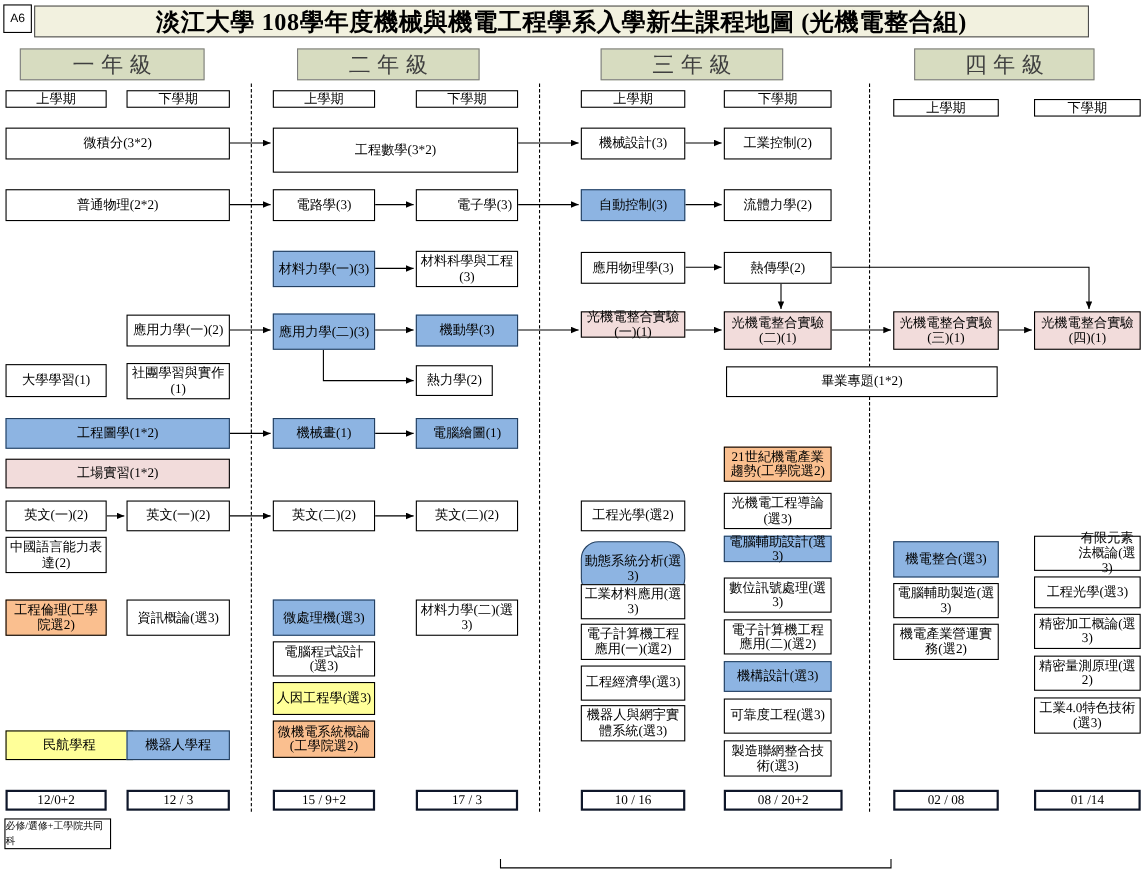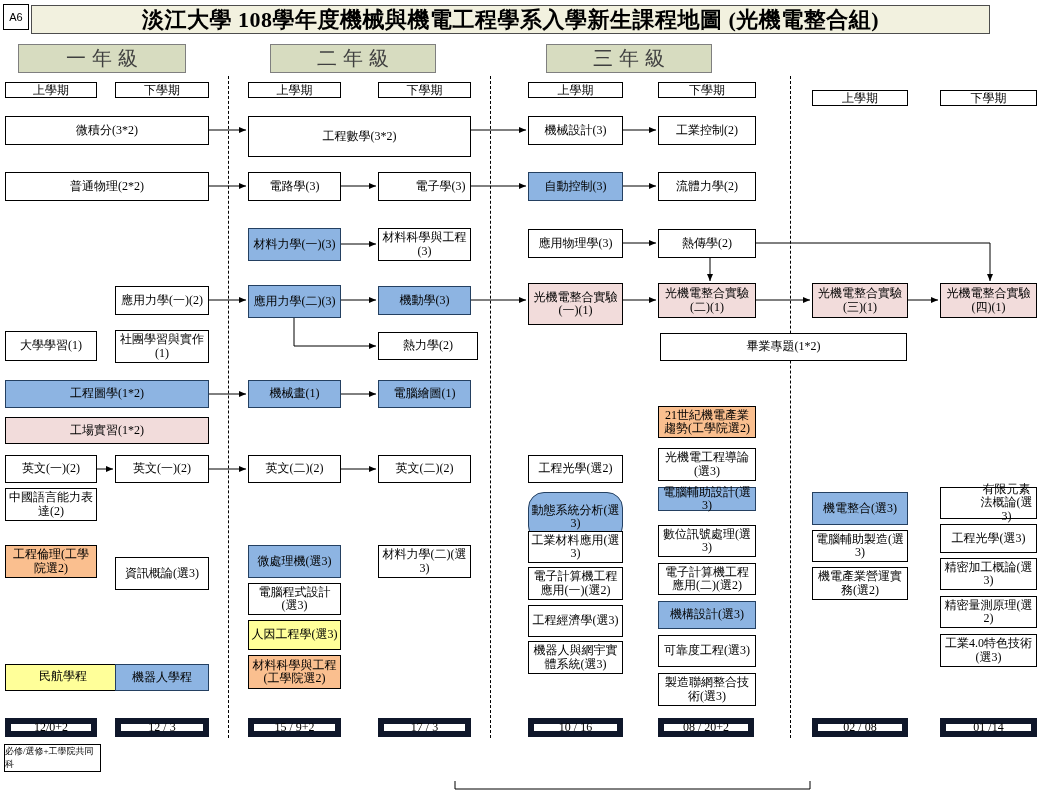--- a/index.html
+++ b/index.html
@@ -20,21 +20,21 @@
   .sem-header { position:absolute; background:#fff; border:1px solid #000; font-size:12px;
                 display:flex; align-items:center; justify-content:center; z-index:2; }
   .course { position:absolute; border:1px solid #000; background:var(--white);
             display:flex; align-items:center; justify-content:center; text-align:center;
             font-size:12px; line-height:1.12; padding:1px 2px; z-index:2; }
   .c-blue   { background:var(--blue); border-color:#244061; }
   .c-pink   { background:var(--pink); }
   .c-orange { background:var(--orange); }
   .c-yellow { background:var(--yellow); }
   .c-white  { background:var(--white); }
-  .credits { position:absolute; border:6px solid #0f172a; background:#fff; font-size:12px;
+  .credits { position:absolute; border:2px solid #0f172a; background:#fff; font-size:12px;
              display:flex; align-items:center; justify-content:center; z-index:2; }
   .separator { position:absolute; width:0; border-left:1px dashed #000; z-index:0; }
   .legend { position:absolute; left:4px; top:744px; width:97px; height:28px; border:1px solid #000;
             font-size:9px; display:flex; align-items:center; justify-content:center;
             text-align:left; z-index:2; }
   polyline.conn { fill:none; stroke:#000; stroke-width:1; }
   path.bracket  { fill:none; stroke:#000; stroke-width:1; }
 </style>
 </head>
 <body>
@@ -72,66 +72,67 @@
         <polyline points="623,300 656,300" class="conn" marker-end="url(#ah)"></polyline>
         <polyline points="756,300 810,300" class="conn" marker-end="url(#ah)"></polyline>
         <polyline points="908,300 938,300" class="conn" marker-end="url(#ah)"></polyline>
         <polyline points="710,258 710,281" class="conn" marker-end="url(#ah)"></polyline>
         <path d="M455,781 L455,789 L810,789 L810,781" class="bracket"></path>
       </svg>
 
   <div class="year-header" style="left: 270px; top: 44px; width: 166px; height: 29px;">二年級</div>
       <div class="year-header" style="left: 18px; top: 44px; width: 168px; height: 29px;">一年級</div>
       <div class="year-header" style="left: 546px; top: 44px; width: 166px; height: 29px;">三年級</div>
+      <div class="year-header" style="left: 831px; top: 44px; width: 164px; height: 29px;">四年級</div>
       <div class="sem-header" style="left: 5px; top: 82px; width: 92px; height: 16px;">上學期</div>
       <div class="sem-header" style="left: 115px; top: 82px; width: 94px; height: 16px;">下學期</div>
       <div class="sem-header" style="left: 248px; top: 82px; width: 93px; height: 16px;">上學期</div>
       <div class="sem-header" style="left: 378px; top: 82px; width: 93px; height: 16px;">下學期</div>
       <div class="sem-header" style="left: 528px; top: 82px; width: 95px; height: 16px;">上學期</div>
       <div class="sem-header" style="left: 658px; top: 82px; width: 98px; height: 16px;">下學期</div>
       <div class="sem-header" style="left: 812px; top: 90px; width: 96px; height: 16px;">上學期</div>
       <div class="sem-header" style="left: 940px; top: 90px; width: 97px; height: 16px;">下學期</div>
       <div class="course c-white" style="left: 5px; top: 116px; width: 204px; height: 29px;">微積分(3*2)</div>
       <div class="course c-white" style="left: 5px; top: 172px; width: 204px; height: 29px;">普通物理(2*2)</div>
       <div class="course c-white" style="left: 115px; top: 286px; width: 94px; height: 29px;">應用力學(一)(2)</div>
       <div class="course c-white" style="left: 5px; top: 331px; width: 92px; height: 30px;">大學學習(1)</div>
       <div class="course c-white" style="left: 115px; top: 330px; width: 94px; height: 33px;">社團學習與實作(1)</div>
       <div class="course c-blue" style="left: 5px; top: 380px; width: 204px; height: 28px;">工程圖學(1*2)</div>
       <div class="course c-pink" style="left: 5px; top: 417px; width: 204px; height: 27px;">工場實習(1*2)</div>
       <div class="course c-white" style="left: 5px; top: 455px; width: 92px; height: 28px;">英文(一)(2)</div>
       <div class="course c-white" style="left: 115px; top: 455px; width: 94px; height: 28px;">英文(一)(2)</div>
       <div class="course c-white" style="left: 5px; top: 488px; width: 92px; height: 33px;">中國語言能力表達(2)</div>
       <div class="course c-orange" style="left: 5px; top: 545px; width: 92px; height: 33px;">工程倫理(工學院選2)</div>
-      <div class="course c-white" style="left: 115px; top: 545px; width: 94px; height: 33px; margin-top: 12px;">資訊概論(選3)</div>
-      <div class="course c-yellow" style="left: 5px; top: 664px; width: 116px; height: 27px; font-family: Liberation Mono, monospace;">民航學程</div>
+      <div class="course c-white" style="left: 115px; top: 545px; width: 94px; height: 33px;">資訊概論(選3)</div>
+      <div class="course c-yellow" style="left: 5px; top: 664px; width: 116px; height: 27px;">民航學程</div>
       <div class="course c-blue" style="left: 115px; top: 664px; width: 94px; height: 27px;">機器人學程</div>
       <div class="course c-white" style="left: 248px; top: 116px; width: 223px; height: 41px;">工程數學(3*2)</div>
       <div class="course c-white" style="left: 248px; top: 172px; width: 93px; height: 29px;">電路學(3)</div>
       <div class="course c-white" style="left: 378px; top: 172px; width: 93px; height: 29px; padding-left: 34px;">電子學(3)</div>
       <div class="course c-blue" style="left: 248px; top: 228px; width: 93px; height: 33px;">材料力學(一)(3)</div>
       <div class="course c-white" style="left: 378px; top: 228px; width: 93px; height: 33px;">材料科學與工程(3)</div>
       <div class="course c-blue" style="left: 248px; top: 285px; width: 93px; height: 33px;">應用力學(二)(3)</div>
       <div class="course c-blue" style="left: 378px; top: 286px; width: 93px; height: 29px;">機動學(3)</div>
-      <div class="course c-white" style="left: 378px; top: 332px; width: 100px; height: 28px;">熱力學(2)</div>
+      <div class="course c-white" style="left: 378px; top: 332px; width: 70px; height: 28px;">熱力學(2)</div>
       <div class="course c-blue" style="left: 248px; top: 380px; width: 93px; height: 28px;">機械畫(1)</div>
       <div class="course c-blue" style="left: 378px; top: 380px; width: 93px; height: 28px;">電腦繪圖(1)</div>
       <div class="course c-white" style="left: 248px; top: 455px; width: 93px; height: 28px;">英文(二)(2)</div>
       <div class="course c-white" style="left: 378px; top: 455px; width: 93px; height: 28px;">英文(二)(2)</div>
       <div class="course c-blue" style="left: 248px; top: 545px; width: 93px; height: 33px;">微處理機(選3)</div>
       <div class="course c-white" style="left: 378px; top: 545px; width: 93px; height: 33px;">材料力學(二)(選3)</div>
       <div class="course c-white" style="left: 248px; top: 583px; width: 93px; height: 32px;">電腦程式設計(選3)</div>
       <div class="course c-yellow" style="left: 248px; top: 620px; width: 93px; height: 30px;">人因工程學(選3)</div>
-      <div class="course c-orange" style="left: 248px; top: 655px; width: 93px; height: 34px;">材料科學與工程(工學院選2)</div>
+      <div class="course c-orange" style="left: 248px; top: 655px; width: 93px; height: 34px;">微機電系統概論(工學院選2)</div>
       <div class="course c-white" style="left: 528px; top: 116px; width: 95px; height: 29px;">機械設計(3)</div>
       <div class="course c-white" style="left: 658px; top: 116px; width: 98px; height: 29px;">工業控制(2)</div>
       <div class="course c-blue" style="left: 528px; top: 172px; width: 95px; height: 29px;">自動控制(3)</div>
       <div class="course c-white" style="left: 658px; top: 172px; width: 98px; height: 29px;">流體力學(2)</div>
       <div class="course c-white" style="left: 528px; top: 229px; width: 95px; height: 29px;">應用物理學(3)</div>
       <div class="course c-white" style="left: 658px; top: 229px; width: 98px; height: 29px;">熱傳學(2)</div>
-      <div class="course c-pink" style="left: 528px; top: 283px; width: 95px; height: 42px;">光機電整合實驗(一)(1)</div>
+      <div class="course c-pink" style="left: 528px; top: 283px; width: 95px; height: 24px;">光機電整合實驗(一)(1)</div>
       <div class="course c-pink" style="left: 658px; top: 283px; width: 98px; height: 35px;">光機電整合實驗(二)(1)</div>
       <div class="course c-white" style="left: 660px; top: 333px; width: 247px; height: 28px;">畢業專題(1*2)</div>
       <div class="course c-orange" style="left: 658px; top: 406px; width: 98px; height: 32px;">21世紀機電產業趨勢(工學院選2)</div>
       <div class="course c-white" style="left: 528px; top: 455px; width: 95px; height: 28px;">工程光學(選2)</div>
       <div class="course c-white" style="left: 658px; top: 448px; width: 98px; height: 33px;">光機電工程導論(選3)</div>
       <div class="course c-blue" style="left: 528px; top: 492px; width: 95px; height: 50px; border-radius: 16px;">動態系統分析(選3)</div>
       <div class="course c-blue" style="left: 658px; top: 487px; width: 98px; height: 24px;">電腦輔助設計(選3)</div>
       <div class="course c-white" style="left: 528px; top: 531px; width: 95px; height: 32px;">工業材料應用(選3)</div>
       <div class="course c-white" style="left: 658px; top: 525px; width: 98px; height: 32px;">數位訊號處理(選3)</div>
       <div class="course c-white" style="left: 528px; top: 567px; width: 95px; height: 33px;">電子計算機工程應用(一)(選2)</div>
@@ -149,21 +150,21 @@
       <div class="course c-white" style="left: 940px; top: 524px; width: 97px; height: 29px;">工程光學(選3)</div>
       <div class="course c-white" style="left: 812px; top: 567px; width: 96px; height: 33px;">機電產業營運實務(選2)</div>
       <div class="course c-white" style="left: 940px; top: 558px; width: 97px; height: 32px;">精密加工概論(選3)</div>
       <div class="course c-white" style="left: 940px; top: 596px; width: 97px; height: 32px;">精密量測原理(選2)</div>
       <div class="course c-white" style="left: 940px; top: 634px; width: 97px; height: 33px;">工業4.0特色技術(選3)</div>
       <div class="credits" style="left: 5px; top: 718px; width: 92px; height: 19px;">12/0+2</div>
       <div class="credits" style="left: 115px; top: 718px; width: 94px; height: 19px;">12 / 3</div>
       <div class="credits" style="left: 248px; top: 718px; width: 93px; height: 19px;">15 / 9+2</div>
       <div class="credits" style="left: 378px; top: 718px; width: 93px; height: 19px;">17 / 3</div>
       <div class="credits" style="left: 528px; top: 718px; width: 95px; height: 19px;">10 / 16</div>
-      <div class="credits" style="left: 658px; top: 718px; width: 96px; height: 19px;">08 / 20+2</div>
+      <div class="credits" style="left: 658px; top: 718px; width: 108px; height: 19px;">08 / 20+2</div>
       <div class="credits" style="left: 812px; top: 718px; width: 96px; height: 19px;">02 / 08</div>
       <div class="credits" style="left: 940px; top: 718px; width: 97px; height: 19px;">01 /14</div>
       <div class="separator" style="left: 228px; top: 76px; width: 0px; height: 662px;"></div>
       <div class="separator" style="left: 490px; top: 76px; width: 0px; height: 662px;"></div>
       <div class="separator" style="left: 790px; top: 76px; width: 0px; height: 662px;"></div>
     </div>
 
   <div class="legend">必修/選修+工學院共同科</div>
 </div>
 

